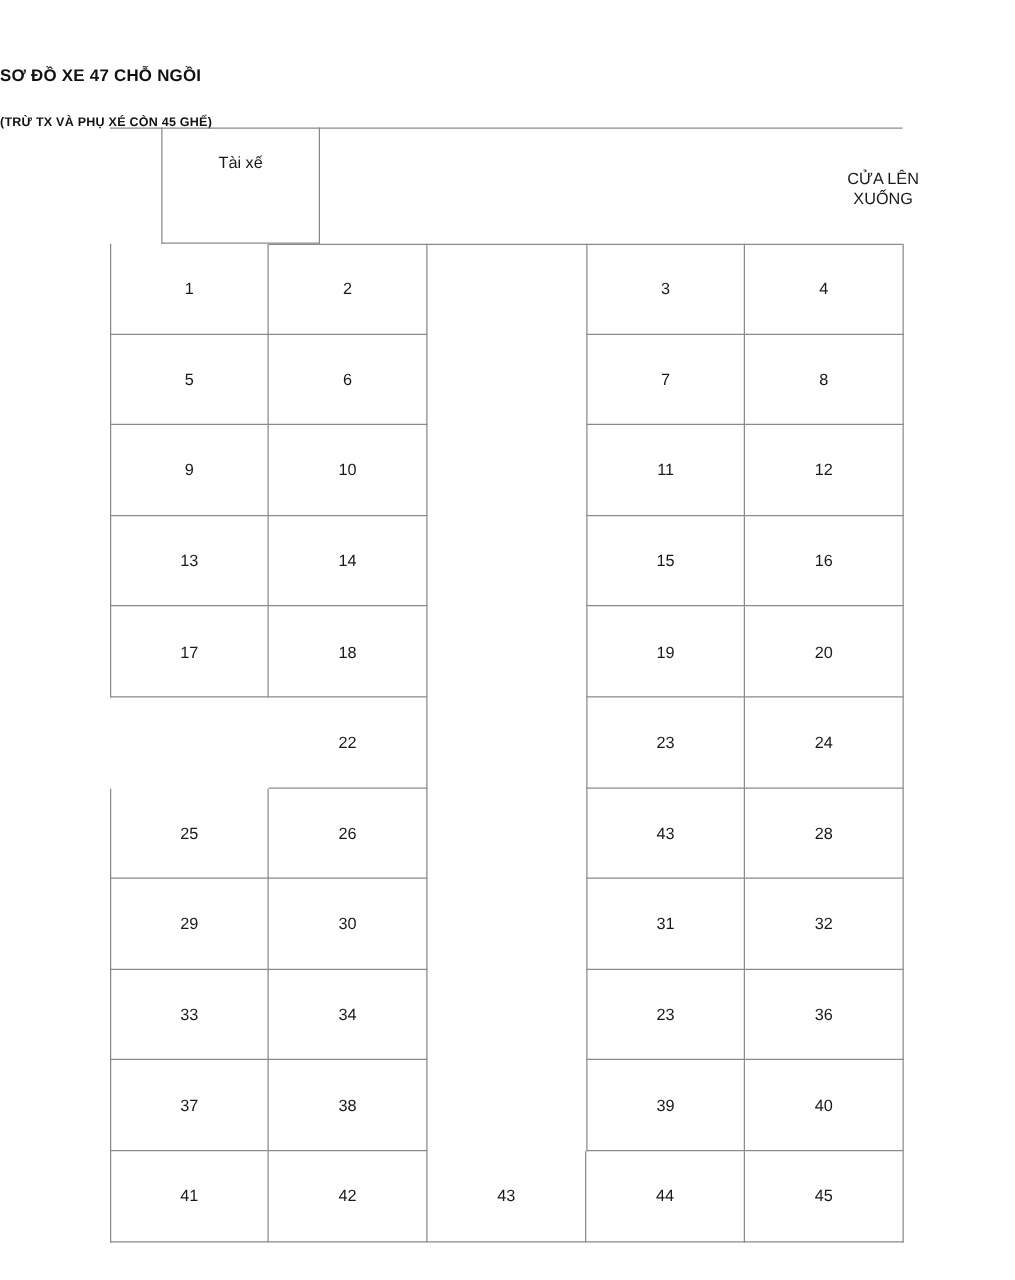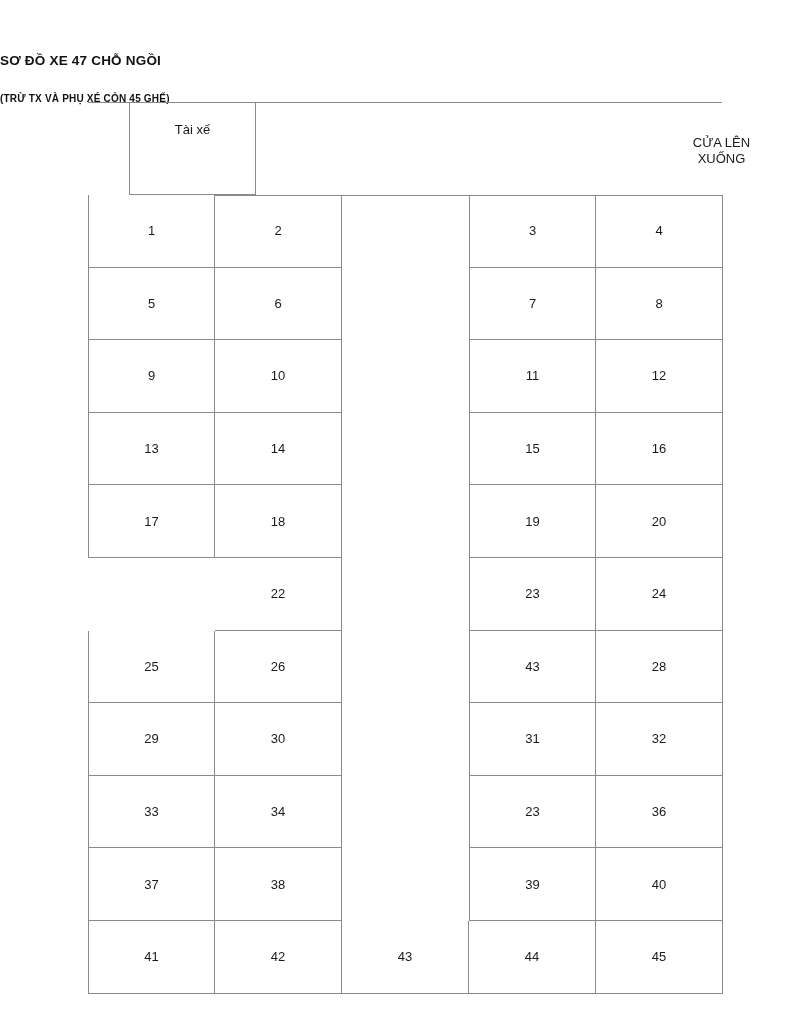--- a/index.html
+++ b/index.html
@@ -86,21 +86,21 @@
     padding-top: 20px;
     margin-left: 41px;
   }
   .driver-label {
     font-size: 13px;
     color: #1a1a1a;
     line-height: 15px;
   }
   .door-label {
     position: absolute;
-    left: 570px;
+    left: 555px;
     top: 33px;
     width: 127px;
     text-align: center;
     font-size: 13px;
     line-height: 16px;
     color: #1a1a1a;
     white-space: pre-line;
   }
   
   .header-bottom-rule {

